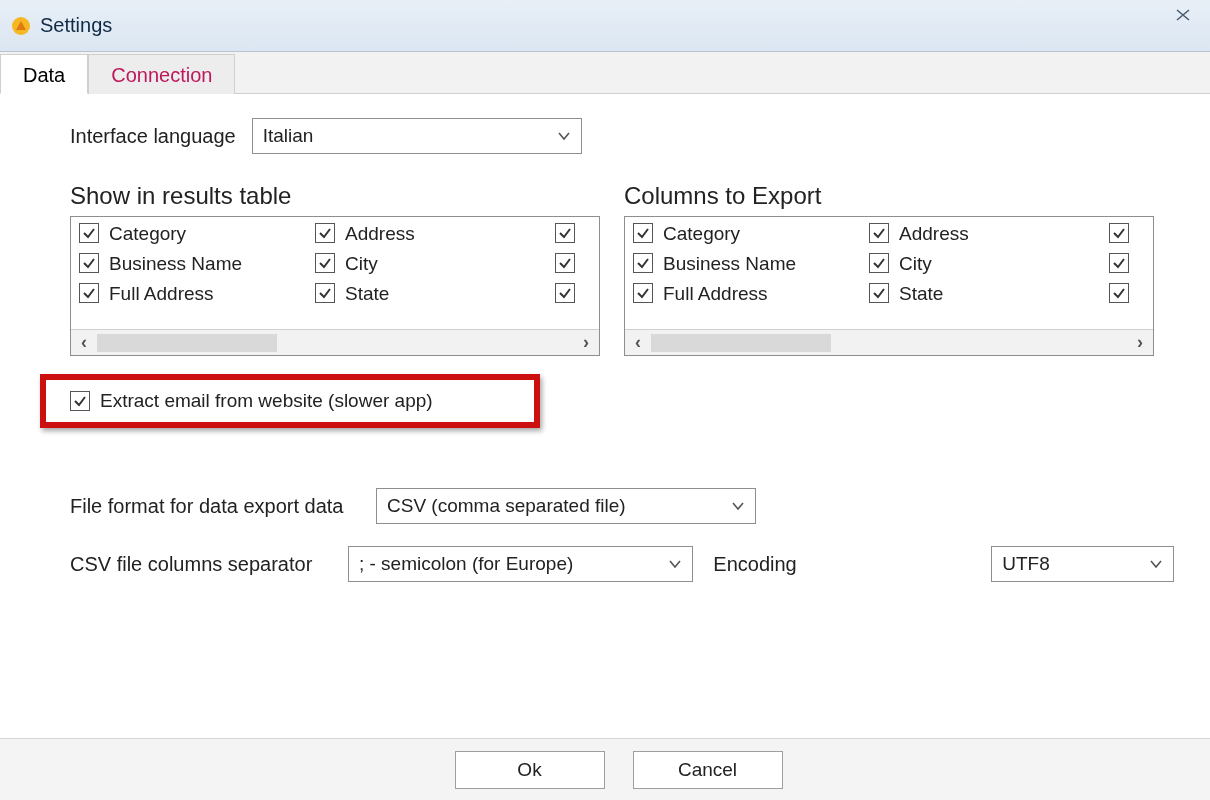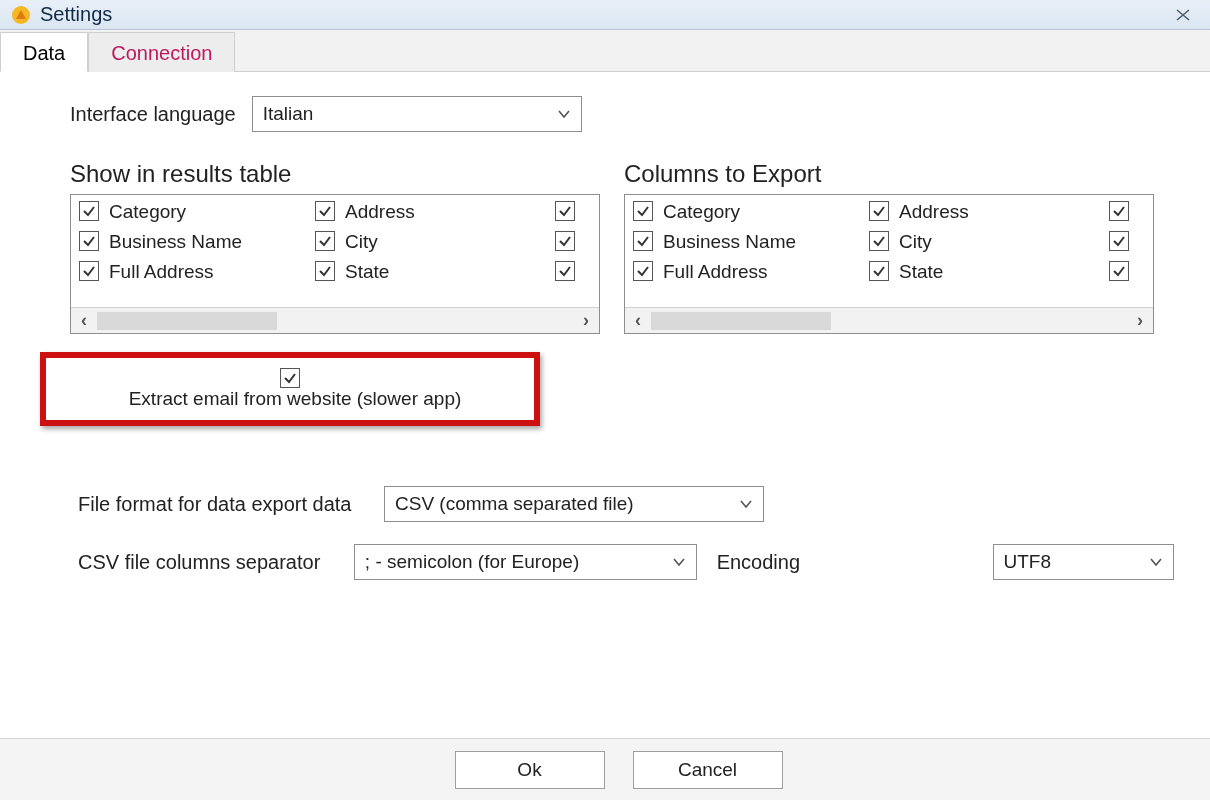--- a/index.html
+++ b/index.html
@@ -14,21 +14,21 @@
       height: 800px;
       overflow: hidden;
     }
     .window {
       width: 1210px;
       height: 800px;
       background: #fff;
       position: relative;
     }
     .titlebar {
-      height: 30px;
+      height: 52px;
       background: linear-gradient(#e8eff7, #dbe6f2);
       border-bottom: 1px solid #b8c4d2;
       display: flex;
       align-items: center;
       padding: 0 10px;
       position: relative;
     }
     .app-icon {
       width: 22px;
       height: 22px;
@@ -204,26 +204,24 @@
     
     .extract-wrap {
       margin-top: 18px;
       margin-left: -30px;
       width: 500px;
       padding: 10px 14px 10px 24px;
       border: 6px solid #cc0f0f;
       box-shadow: 2px 3px 5px rgba(0,0,0,0.35);
       display: flex;
       align-items: center;
-      flex-direction: column;
     }
     
     .lower {
       margin-top: 60px;
-      margin-left: 8px;
     }
     .lower .row { margin-bottom: 22px; }
     .lower .lbl { width: 290px; }
     .enc-lbl { margin: 0 16px 0 20px; }
     
     .footer {
       position: absolute;
       left: 0; right: 0; bottom: 0;
       height: 62px;
       background: #f4f4f4;

